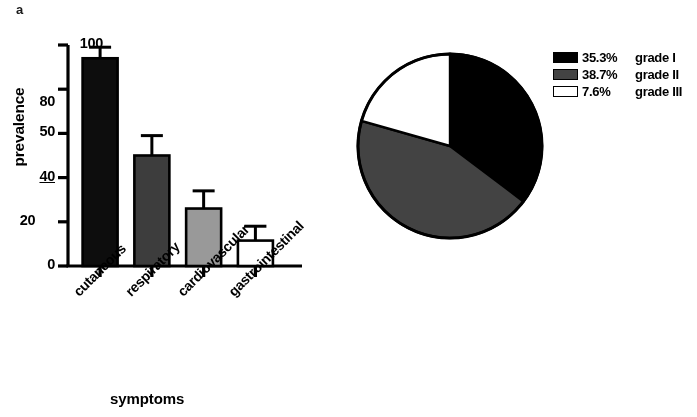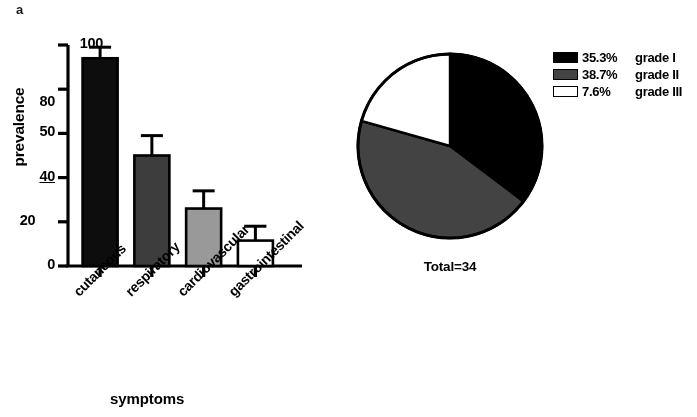--- a/index.html
+++ b/index.html
@@ -210,21 +210,20 @@
 
     <svg id="pie-svg" width="357" height="417" viewBox="0 0 357 417">
       <g id="pie-group">
           <path d="M 110 146 L 110 54 A 92 92 0 0 1 183.39708843754855 201.46951783539026 Z" fill="#000000" stroke="#000" stroke-width="2.4"></path>
           <path d="M 110 146 L 183.39708843754855 201.46951783539026 A 92 92 0 0 1 21.49345421408009 120.88842193240612 Z" fill="#434343" stroke="#000" stroke-width="2.4"></path>
           <path d="M 110 146 L 21.49345421408009 120.88842193240612 A 92 92 0 0 1 109.99999999999999 54 Z" fill="#ffffff" stroke="#000" stroke-width="2.4"></path>
         </g>
       <circle id="pie-outline" cx="110" cy="146" r="92" fill="none" stroke="#000" stroke-width="3"></circle>
     </svg>
 
-    <div class="pie-total">Total=34</div>
 
     <div id="pie-legend">
         <div class="legend-row">
           <span class="legend-swatch" style="background: rgb(0, 0, 0);"></span>
           <span class="legend-pct">35.3%</span>
           <span class="legend-name">grade I</span>
         </div>
         <div class="legend-row">
           <span class="legend-swatch" style="background: rgb(67, 67, 67);"></span>
           <span class="legend-pct">38.7%</span>

